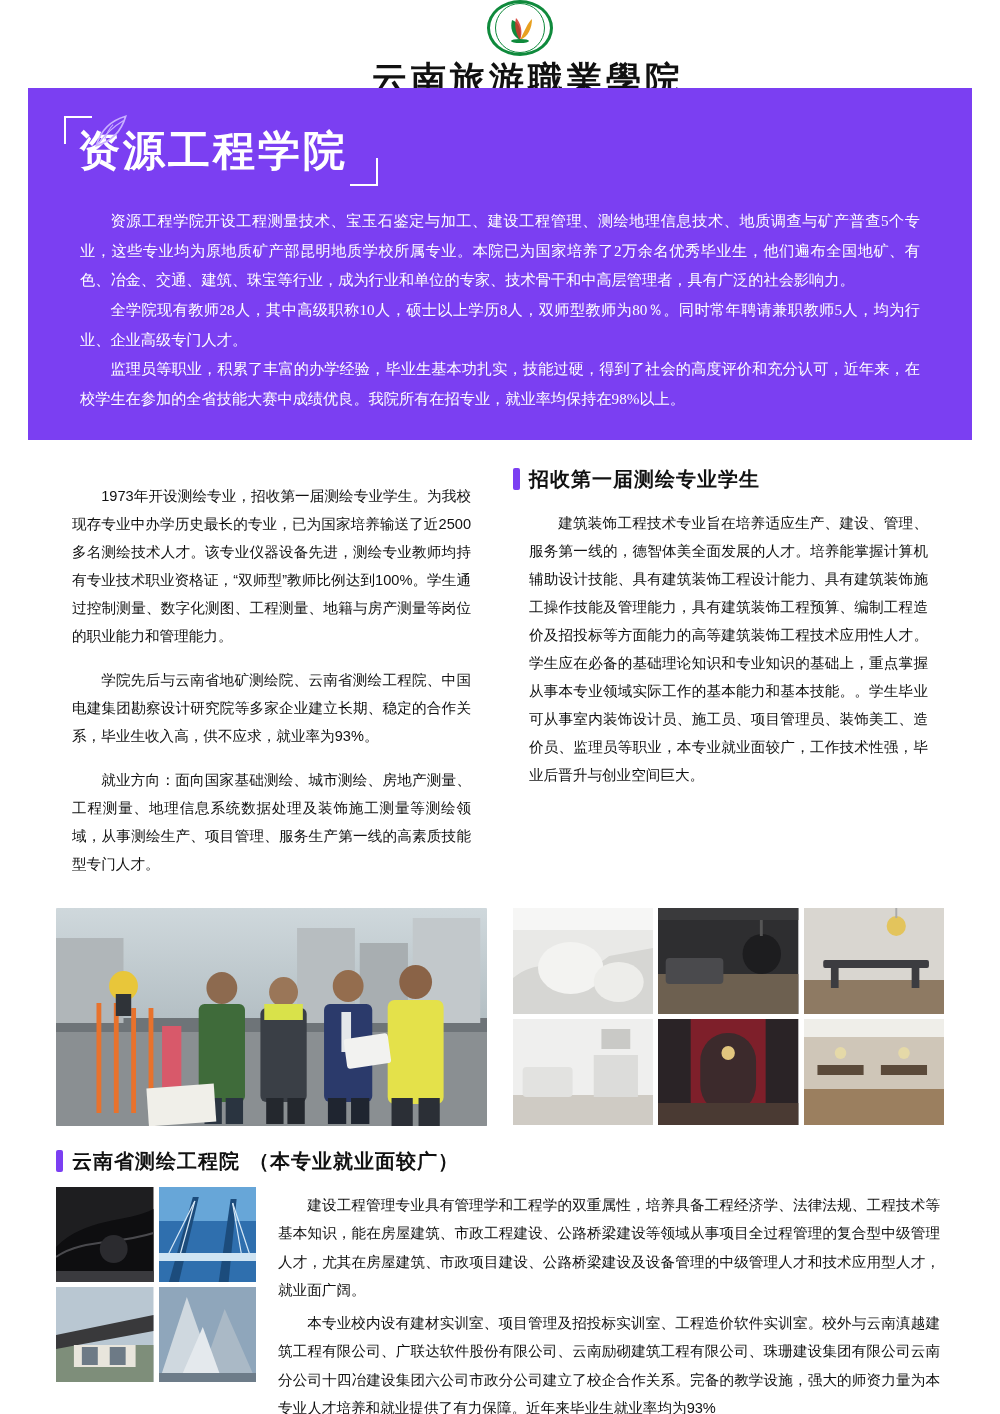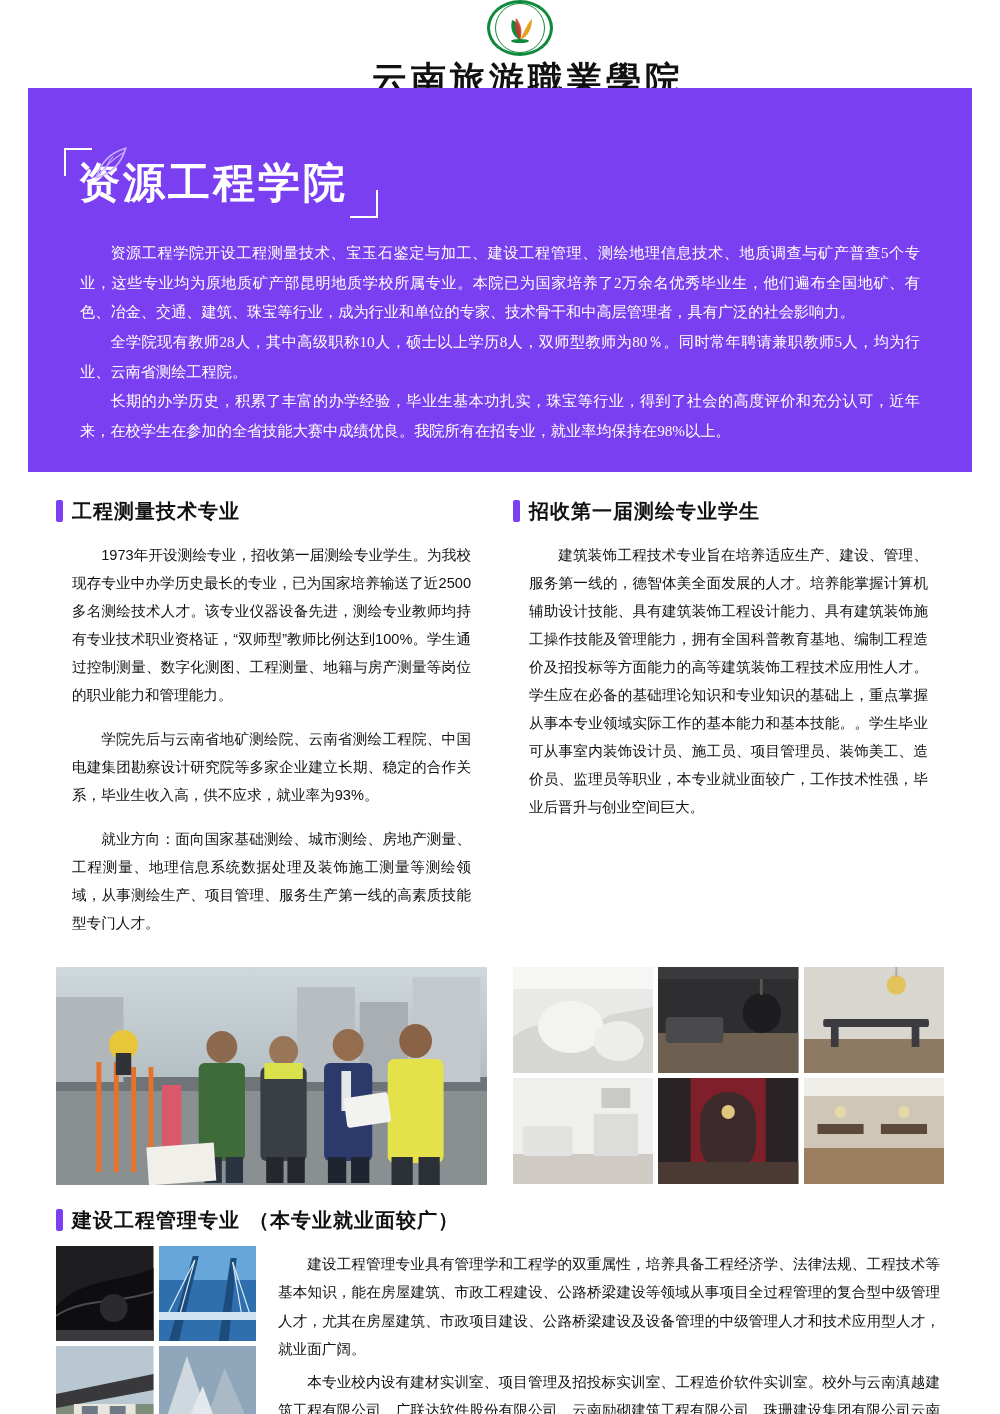--- a/index.html
+++ b/index.html
@@ -62,21 +62,20 @@
     position: relative;
     margin: 0 28px;
     background: #7b3ff2;
     padding: 34px 0 26px 0;
   }
   .hero-title-wrap {
     position: relative;
     margin-left: 44px;
     display: inline-block;
     padding: 6px 28px 6px 6px;
-    margin-top: 32px;
   }
   .hero-title {
     font-family: "DejaVu Serif", "Liberation Serif", serif;
     font-size: 42px;
     font-weight: bold;
     color: #ffffff;
     letter-spacing: 3px;
     line-height: 1.1;
     position: relative;
     z-index: 2;
@@ -222,46 +221,42 @@
     <svg class="leaf-deco" viewBox="0 0 40 40">
       <path d="M6 34 C10 20 20 10 34 6 C30 20 20 30 6 34 Z" fill="none" stroke="#c9b0ff" stroke-width="1.6"></path>
       <path d="M8 32 C14 24 22 16 32 10" fill="none" stroke="#c9b0ff" stroke-width="1.2"></path>
       <path d="M14 28 C16 22 18 18 22 14" fill="none" stroke="#c9b0ff" stroke-width="1"></path>
     </svg>
     <div class="hero-title">资源工程学院</div>
   </div>
 
   <div class="hero-body">
     <p>资源工程学院开设工程测量技术、宝玉石鉴定与加工、建设工程管理、测绘地理信息技术、地质调查与矿产普查5个专业，这些专业均为原地质矿产部昆明地质学校所属专业。本院已为国家培养了2万余名优秀毕业生，他们遍布全国地矿、有色、冶金、交通、建筑、珠宝等行业，成为行业和单位的专家、技术骨干和中高层管理者，具有广泛的社会影响力。</p>
-    <p>全学院现有教师28人，其中高级职称10人，硕士以上学历8人，双师型教师为80％。同时常年聘请兼职教师5人，均为行业、云南省测绘工程院。</p>
-    <p>长期的办学历史，积累了丰富的办学经验，毕业生基本功扎实，珠宝等行业，得到了社会的高度评价和充分认可，近年来，在校学生在参加的全省技能大赛中成绩优良。我院所有在招专业，就业率均保持在98%以上。</p>
+    <p>全学院现有教师28人，其中高级职称10人，硕士以上学历8人，双师型教师为80％。同时常年聘请兼职教师5人，均为行业、企业高级专门人才。</p>
+    <p>监理员等职业，积累了丰富的办学经验，毕业生基本功扎实，技能过硬，得到了社会的高度评价和充分认可，近年来，在校学生在参加的全省技能大赛中成绩优良。我院所有在招专业，就业率均保持在98%以上。</p>
   </div>
 </div>
 
 <div class="cols">
 
   <div class="col">
-    <div class="sec-head">
-      <span class="sec-bar"></span>
-      <span class="sec-title">工程测量技术专业</span>
-    </div>
     <div class="body">
       <p>1973年开设测绘专业，招收第一届测绘专业学生。为我校现存专业中办学历史最长的专业，已为国家培养输送了近2500多名测绘技术人才。该专业仪器设备先进，测绘专业教师均持有专业技术职业资格证，“双师型”教师比例达到100%。学生通过控制测量、数字化测图、工程测量、地籍与房产测量等岗位的职业能力和管理能力。</p>
       <p>学院先后与云南省地矿测绘院、云南省测绘工程院、中国电建集团勘察设计研究院等多家企业建立长期、稳定的合作关系，毕业生收入高，供不应求，就业率为93%。</p>
       <p>就业方向：面向国家基础测绘、城市测绘、房地产测量、工程测量、地理信息系统数据处理及装饰施工测量等测绘领域，从事测绘生产、项目管理、服务生产第一线的高素质技能型专门人才。</p>
     </div>
   </div>
 
   <div class="col">
     <div class="sec-head">
       <span class="sec-bar"></span>
       <span class="sec-title">招收第一届测绘专业学生</span>
     </div>
     <div class="body">
-      <p>建筑装饰工程技术专业旨在培养适应生产、建设、管理、服务第一线的，德智体美全面发展的人才。培养能掌握计算机辅助设计技能、具有建筑装饰工程设计能力、具有建筑装饰施工操作技能及管理能力，拥有全国科普教育基地、编制工程造价及招投标等方面能力的高等建筑装饰工程技术应用性人才。学生应在必备的基础理论知识和专业知识的基础上，重点掌握从事本专业领域实际工作的基本能力和基本技能。。学生毕业可从事室内装饰设计员、施工员、项目管理员、装饰美工、造价员、监理员等职业，本专业就业面较广，工作技术性强，毕业后晋升与创业空间巨大。</p>
+      <p>建筑装饰工程技术专业旨在培养适应生产、建设、管理、服务第一线的，德智体美全面发展的人才。培养能掌握计算机辅助设计技能、具有建筑装饰工程设计能力、具有建筑装饰施工操作技能及管理能力，具有建筑装饰工程预算、编制工程造价及招投标等方面能力的高等建筑装饰工程技术应用性人才。学生应在必备的基础理论知识和专业知识的基础上，重点掌握从事本专业领域实际工作的基本能力和基本技能。。学生毕业可从事室内装饰设计员、施工员、项目管理员、装饰美工、造价员、监理员等职业，本专业就业面较广，工作技术性强，毕业后晋升与创业空间巨大。</p>
     </div>
   </div>
 </div>
 
 <div class="photo-row">
 
   <div class="photo-left">
     <svg class="ph" viewBox="0 0 447 218" preserveAspectRatio="none" aria-hidden="true">
       <defs>
         <linearGradient id="sky1" x1="0" y1="0" x2="0" y2="1">
@@ -375,21 +370,21 @@
         <circle cx="38" cy="34" r="6" fill="#e5d9a8"></circle>
         <circle cx="104" cy="34" r="6" fill="#e5d9a8"></circle>
       </svg>
     </div>
   </div>
 </div>
 
 <div class="bottom">
   <div class="sec-head">
     <span class="sec-bar"></span>
-    <span class="sec-title">建设工程管理专业</span>
+    <span class="sec-title">云南省测绘工程院</span>
     <span class="sec-title sub">（本专业就业面较广）</span>
   </div>
 
   <div class="bottom-content">
     <div class="bottom-photos">
       <div class="tile">
         <svg class="ph" viewBox="0 0 98 95" preserveAspectRatio="none">
           <rect width="98" height="95" fill="#1e1e20"></rect>
           <path d="M0 60 C30 30 70 36 98 22 L98 95 L0 95 Z" fill="#0e0e10"></path>
           <path d="M0 70 C26 52 60 58 98 46" fill="none" stroke="#4a4a4e" stroke-width="2"></path>

